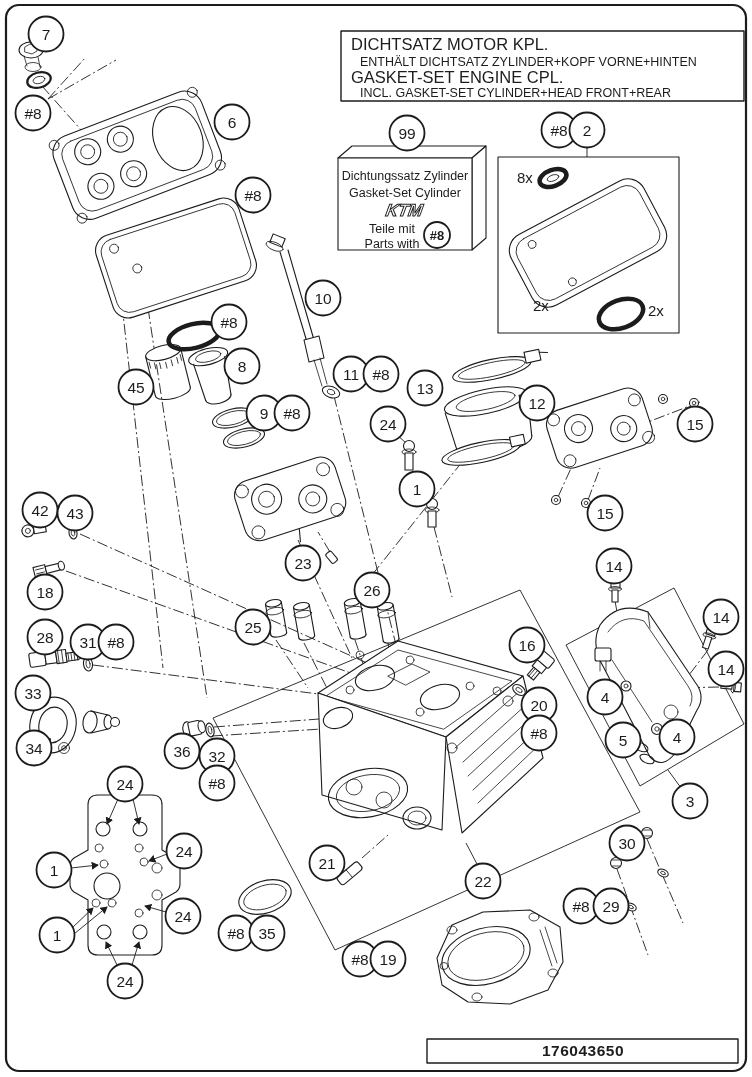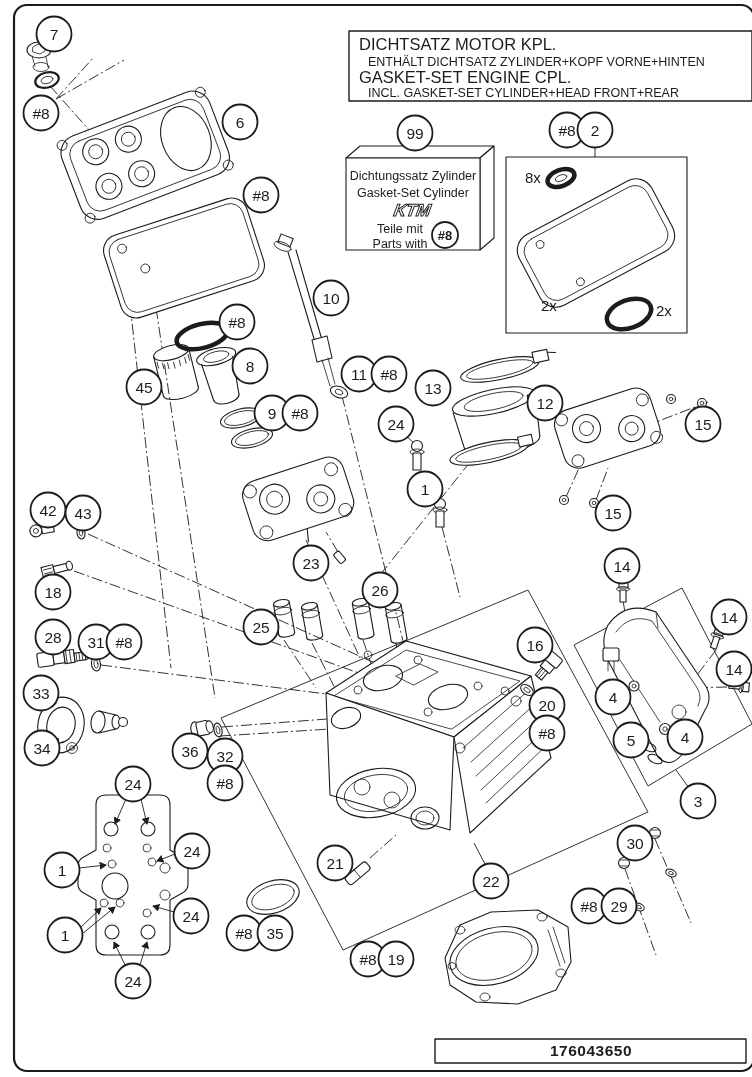--- a/index.html
+++ b/index.html
@@ -1,17 +1,17 @@
 <!DOCTYPE html>
 <html><head>
 <meta charset="utf-8">
 <style>
   html,body{margin:0;padding:0;background:#fff;}
   .stage{position:relative;width:717px;height:1077px;background:#fff;
-         font-family:"Liberation Sans",sans-serif;padding-left:8px;}
+         font-family:"Liberation Sans",sans-serif;}
   svg{display:block}
   .ln{fill:none;stroke:#1c1c1c;stroke-width:1.1;stroke-linejoin:round;stroke-linecap:round}
   .fw{fill:#fff;stroke:#1c1c1c;stroke-width:1.1;stroke-linejoin:round}
   .thin{stroke-width:.8}
   .dd{fill:none;stroke:#1c1c1c;stroke-width:.9;stroke-dasharray:11 3 2 3}
   .sl{fill:none;stroke:#1c1c1c;stroke-width:.9}
   .thick{fill:none;stroke:#1c1c1c;stroke-width:4.5}
   .mid{fill:none;stroke:#1c1c1c;stroke-width:2.2}
   .balloon{fill:#fff;stroke:#1c1c1c;stroke-width:1.8}
   .balloon-label{font-size:15.5px;fill:#1c1c1c;text-anchor:middle}

